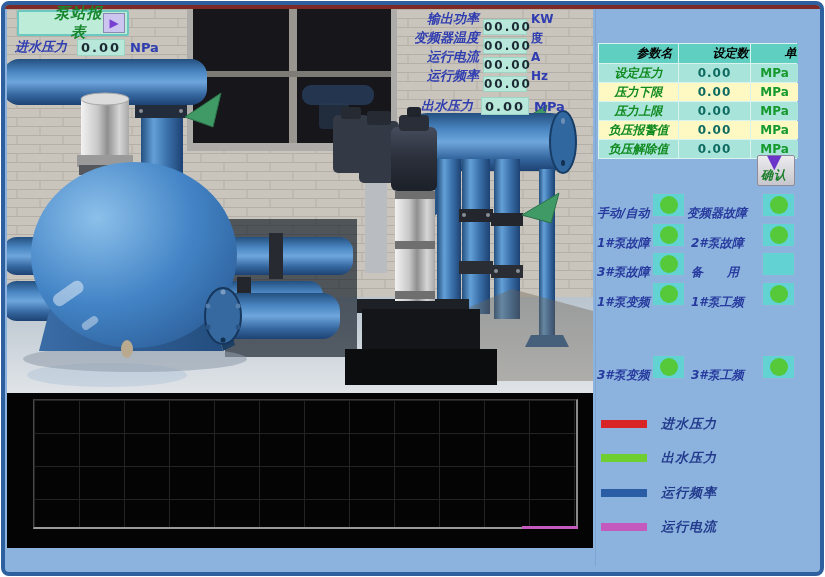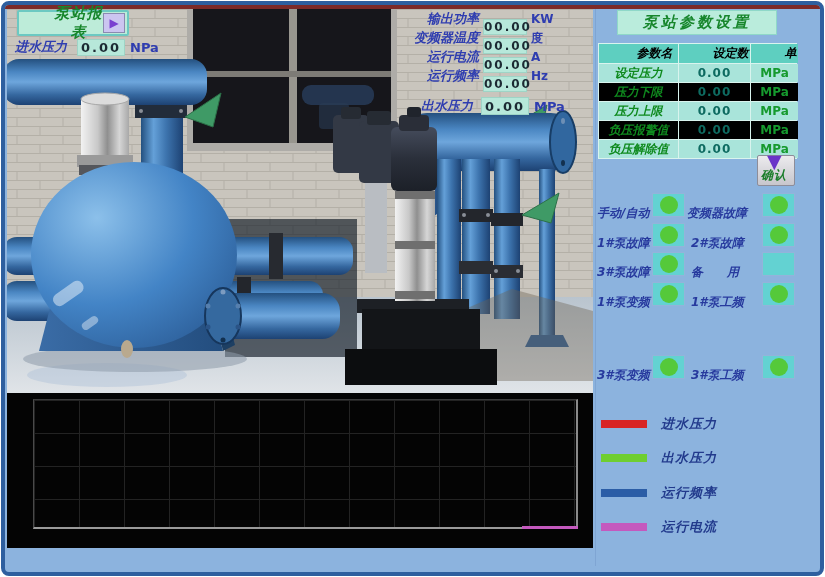--- a/index.html
+++ b/index.html
@@ -33,21 +33,21 @@
 
   
   .ptitle{position:absolute;left:612px;top:5px;width:160px;height:25px;background:#baecdc;border:1px solid #8fd8c8;
       color:#17862c;font-weight:bold;font-style:italic;font-size:15px;letter-spacing:3px;
       display:flex;align-items:center;justify-content:center;}
   .ptable{position:absolute;left:593px;top:38px;width:199px;display:grid;
       grid-template-columns:79px 71px 47px;gap:1px;background:#d9f4ee;padding:1px;}
   .ptable .c{height:18px;line-height:18px;text-align:center;font-size:12px;font-weight:bold;}
   .ptable .hd{background:#5ecfc0;color:#000000;font-style:italic;height:19px;line-height:19px;padding-left:32px;}
   .ptable .ra{background:#a9e4da;}
-  .ptable .rb{background:#000000;}
+  .ptable .rb{background:#fef9c3;}
   .ptable .nm{color:#0f8a1e;font-style:italic;}
   .ptable .vl{color:#0e6b61;letter-spacing:1px;}
   .ptable .un{color:#169a2e;}
   .btn-confirm{position:absolute;left:752px;top:150px;width:38px;height:31px;cursor:pointer;
       background:linear-gradient(#ecebee,#c7c6cc);border:1px solid #8d8d99;border-radius:2px;}
   .btn-confirm .tri{position:absolute;left:9px;top:-4px;color:#6a35c8;font-size:19px;line-height:19px;}
   .btn-confirm .clbl{position:absolute;left:3px;bottom:1px;color:#1b7d2a;font-weight:bold;font-style:italic;font-size:12px;letter-spacing:1px;}
 
   .srow{position:absolute;left:590px;width:205px;height:25px;}
   .srow .sl{position:absolute;top:12px;font-size:12px;font-weight:bold;font-style:italic;color:#273a9e;white-space:nowrap;}
@@ -283,21 +283,20 @@
       <span class="kunit">Hz</span>
     </div>
   </div>
 
   <div class="kv" style="left:416px;top:92px;">
     <span class="klbl" style="width:58px;">出水压力</span>
     <span class="kval" style="width:48px;height:18px;line-height:17px;margin-left:2px;">0.00</span>
     <span class="kunit">MPa</span>
   </div>
 
-  <div class="ptitle">泵站参数设置</div>
   <div class="ptable">
     <div class="c hd">参数名称</div>
     <div class="c hd">设定数值</div>
     <div class="c hd">单位</div>
 
     <div class="c ra nm">设定压力</div>
     <div class="c ra vl">0.00</div>
     <div class="c ra un">MPa</div>
 
     <div class="c rb nm">压力下限</div>

